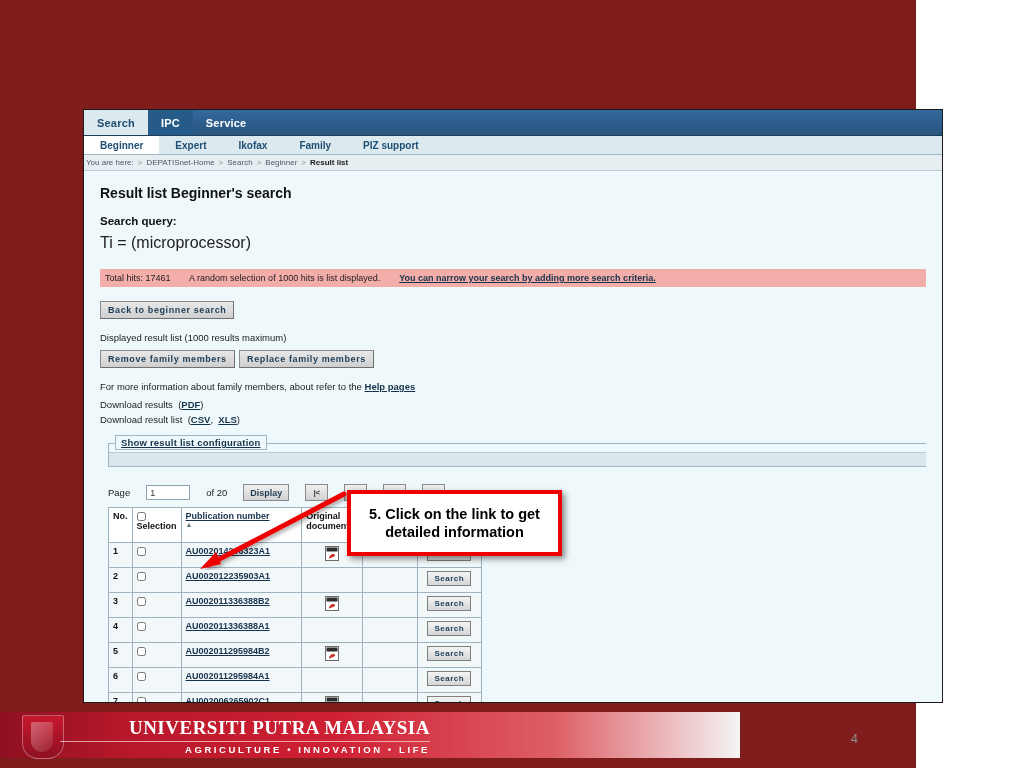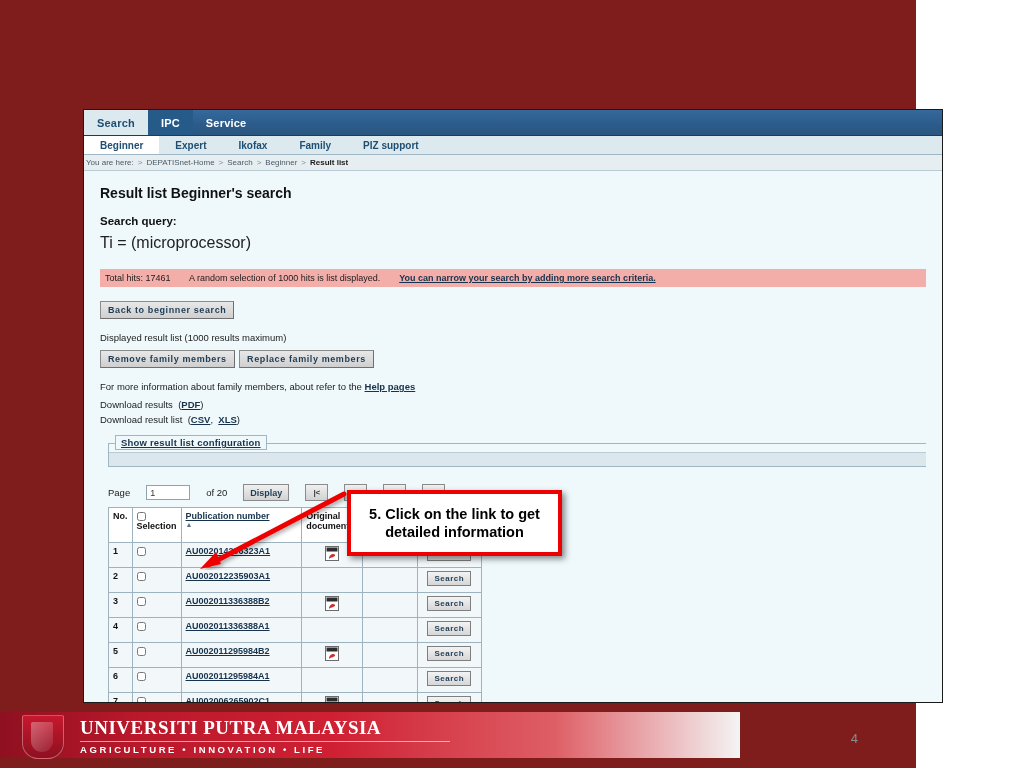--- a/index.html
+++ b/index.html
@@ -235,21 +235,21 @@
     background: linear-gradient(to bottom,#c7182e,#8e1020);
     border:1px solid #ffffff55;
     border-radius: 2px 2px 16px 16px;
     overflow:hidden;
   }
   .crest::after{
     content:""; position:absolute; left:8px; top:6px; width:22px; height:30px;
     background: linear-gradient(to bottom right,#ffffff55,#ffffff10);
     border-radius: 2px 2px 12px 12px;
   }
-  .ftext { position:absolute; left:80px; top:5px; }
+  .ftext { position:absolute; left:60px; top:5px;text-align:right; }
   .ftitle {
     font-family: "Liberation Serif", serif;
     font-size: 19px; font-weight: bold; color:#fff;
     letter-spacing: .5px;
   }
   .fline { width: 370px; height:1px; background:#ffffff99; margin: 2px 0 2px 0; }
   .ftag {
     font-size: 9.5px; font-weight: bold; color:#fff; letter-spacing: 2.6px;
   }
   .slideno {

